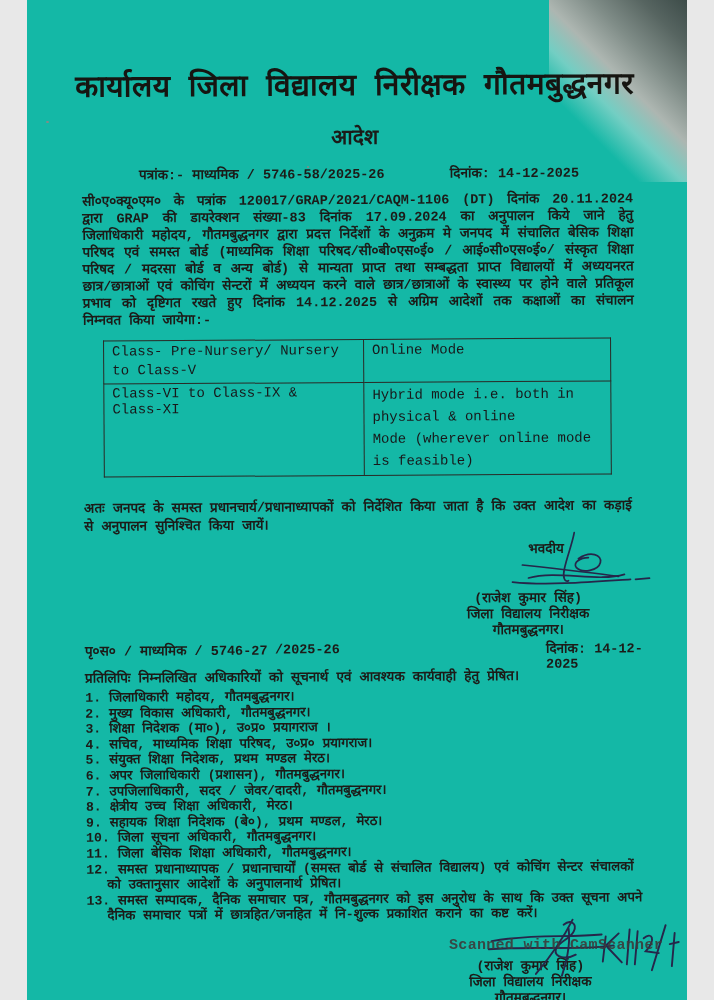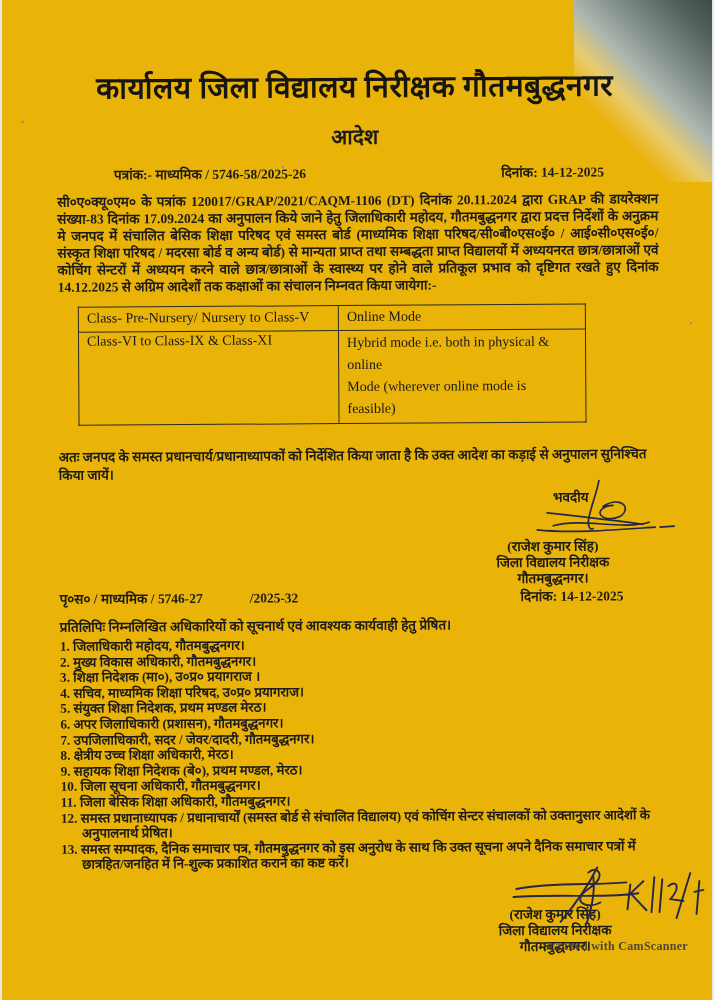--- a/index.html
+++ b/index.html
@@ -1,19 +1,19 @@
 <!DOCTYPE html>
 <html><head>
 <meta charset="utf-8">
 <style>
   html,body { margin:0; padding:0; background:#e8e8e8; }
   .paper {
-    position:relative; width:710px; height:1000px; margin:0 auto;
-    background:#eab308; overflow:hidden;
-    font-family:Liberation Serif, serif;
+    position:relative; width:660px; height:1000px; margin:0 auto;
+    background:#14b8a6; overflow:hidden;
+    font-family:Liberation Mono, monospace;
     color:#1c1b18;
   }
   .corner-shadow {
     position:absolute; top:0; right:0; width:138px; height:182px;
     background:linear-gradient(225deg,#3d4c49 0%,#566460 14%,#7f8c87 30%,
       #adb6b1 45%,rgba(230,233,230,0.45) 58%,rgba(255,255,255,0) 72%);
   }
   .speck { position:absolute; background:#8a8a84; border-radius:50%; }
   .content { position:absolute; inset:0; transform:rotate(-0.35deg); transform-origin:50% 50%; }
 
@@ -48,21 +48,21 @@
   .endorse-ref1 { position:absolute; left:0; top:0; }
   .endorse-ref2 { position:absolute; left:190px; top:2px; }
   .endorse-date { position:absolute; left:461px; top:0; }
 
   .copy-heading { margin:11px 52px 0 57px; font-size:13.5px; font-weight:700; line-height:17px; }
   .copy-list { margin:3px 38px 0 57px; font-size:13.2px; font-weight:700; line-height:15.6px; }
   .copy-item { padding-left:21px; text-indent:-21px; }
 
   .sig-block2 { margin-top:37px; }
 
-  .watermark { position:absolute; right:24px; bottom:46px; font-size:12px;
+  .watermark { position:absolute; right:24px; bottom:46px; font-size:15px;
                font-weight:700; color:#3b3b3b; letter-spacing:0.3px; opacity:0.9; }
   svg { overflow:visible; }
 </style>
 </head>
 <body>
 
 <div class="paper">
 
   <div class="corner-shadow"></div>
   <div class="speck" style="left:19px; top:121px; width:3px; height:2px;"></div>
@@ -113,21 +113,21 @@
         </g>
       </svg>
       <div class="sig-gap"></div>
       <div>(राजेश कुमार सिंह)</div>
       <div>जिला विद्यालय निरीक्षक</div>
       <div>गौतमबुद्धनगर।</div>
     </div>
 
     <div class="endorse-row">
       <span class="endorse-ref1">पृ०स० / माध्यमिक / 5746-27</span>
-      <span class="endorse-ref2">/2025-32</span>
+      <span class="endorse-ref2">/2025-26</span>
       <span class="endorse-date">दिनांक: 14-12-2025</span>
     </div>
 
     <div class="copy-heading">प्रतिलिपिः निम्नलिखित अधिकारियों को सूचनार्थ एवं आवश्यक कार्यवाही हेतु प्रेषित।</div>
 
     <div class="copy-list">
       <div class="copy-item">1. जिलाधिकारी महोदय, गौतमबुद्धनगर।</div>
       <div class="copy-item">2. मुख्य विकास अधिकारी, गौतमबुद्धनगर।</div>
       <div class="copy-item">3. शिक्षा निदेशक (मा०), उ०प्र० प्रयागराज ।</div>
       <div class="copy-item">4. सचिव, माध्यमिक शिक्षा परिषद, उ०प्र० प्रयागराज।</div>

